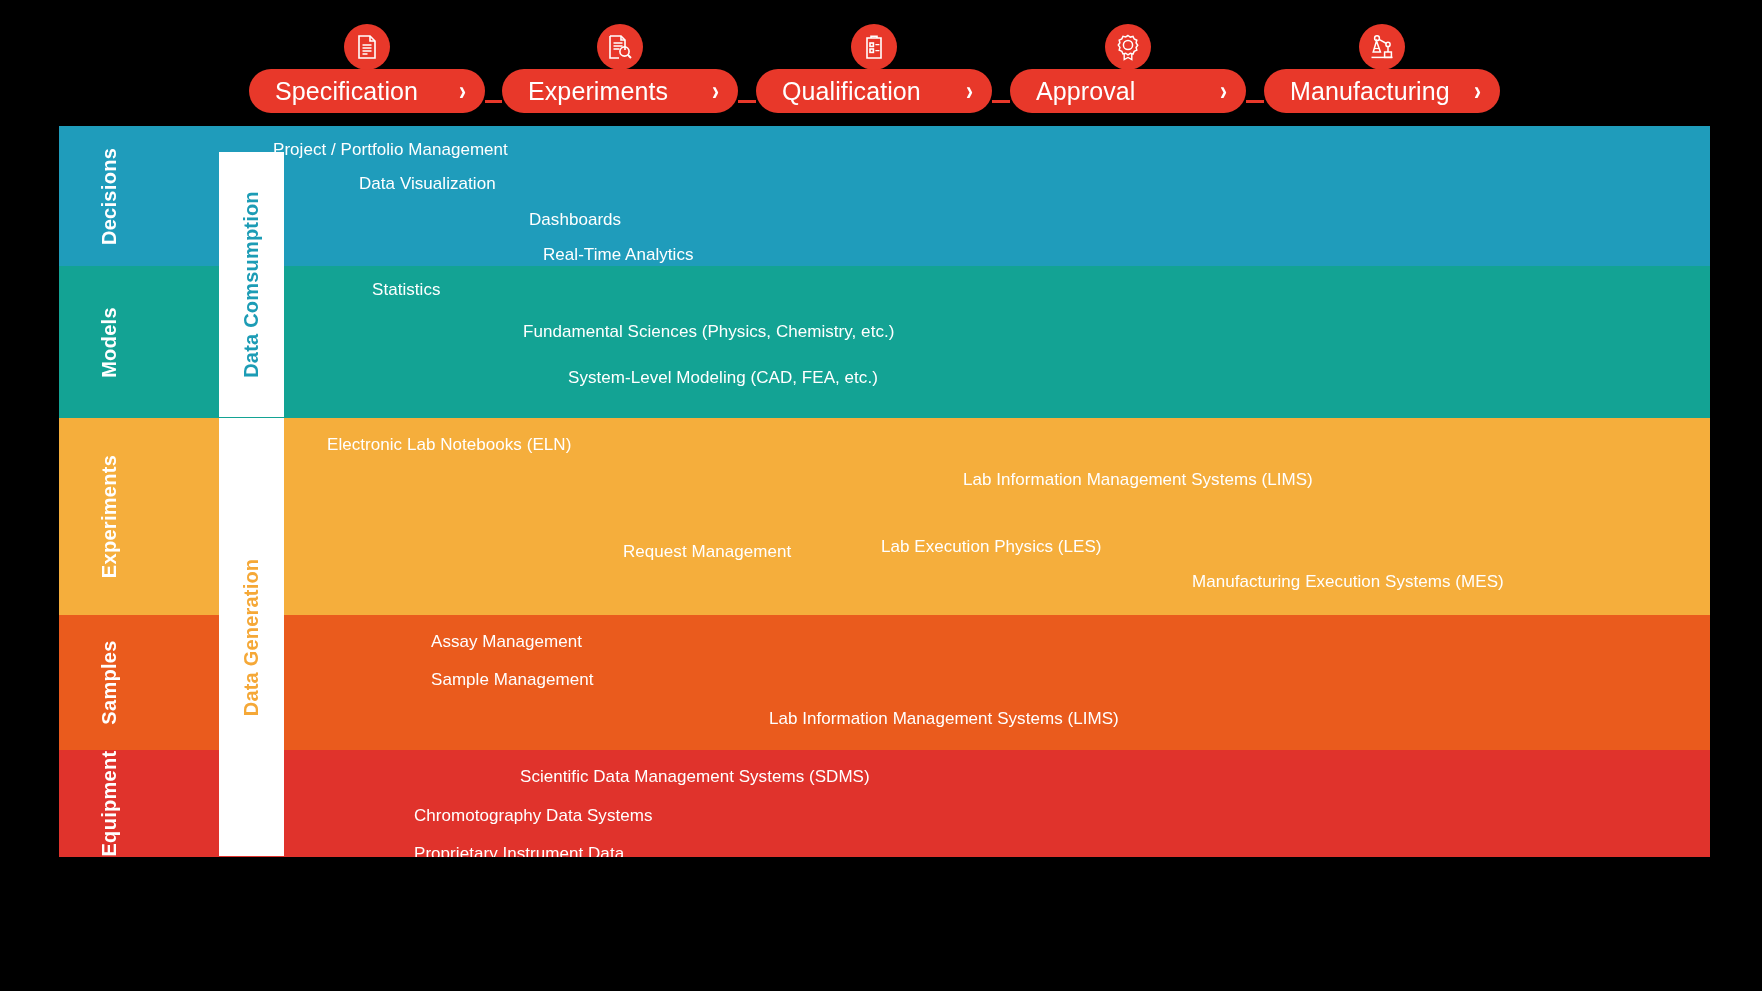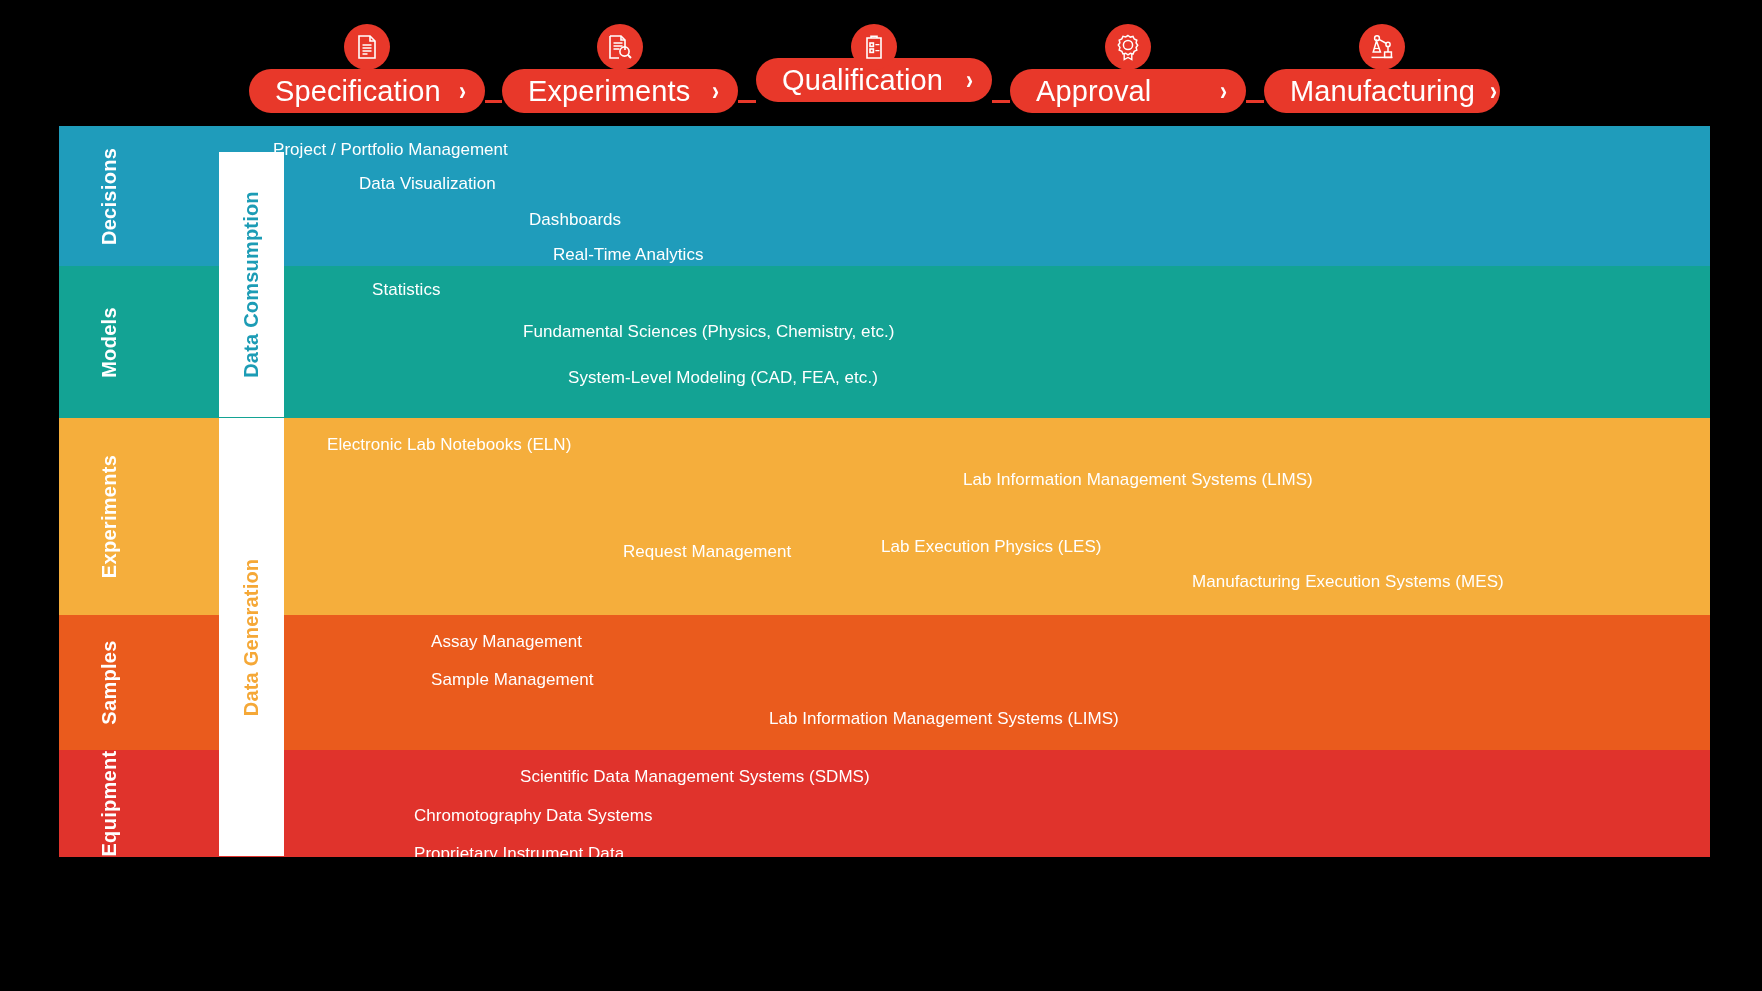--- a/index.html
+++ b/index.html
@@ -20,21 +20,21 @@
     height: 44px;
     border-radius: 22px;
     background: var(--stage-color, #e8382a);
     display: flex;
     align-items: center;
     justify-content: space-between;
     padding: 0 18px 0 26px;
   }
   .stage-label {
     color: #ffffff;
-    font-size: 29px;
+    font-size: 25px;
     font-weight: 400;
     letter-spacing: 0.1px;
     white-space: nowrap;
   }
   .stage-chevron {
     color: #ffffff;
     font-size: 27px;
     font-weight: 700;
     line-height: 1;
     margin-left: 14px;
@@ -155,21 +155,21 @@
       <div class="stage-icon" style="left: 597px; top: 24px;">
         <svg width="26" height="26" viewBox="0 0 26 26" fill="none" stroke="#fff" stroke-width="1.6">
       <path d="M3 2 h11 l4 4 v10"></path>
       <path d="M3 2 v22 h9"></path>
       <path d="M14 2 v4 h4"></path>
       <path d="M6.5 9 h9 M6.5 12 h9 M6.5 15 h6" stroke-width="1.3"></path>
       <circle cx="17.5" cy="17.5" r="4.6"></circle>
       <path d="M20.9 20.9 L24 24" stroke-width="2"></path>
     </svg>
       </div>
-      <div class="stage" style="left: 756px; top: 58px; width: 236px; --stage-color: #e8382a;">
+      <div class="stage" style="left: 756px; top: 69px; width: 236px; --stage-color: #e8382a;">
         <span class="stage-label">Qualification</span>
         <span class="stage-chevron">›</span>
       </div>
       <div class="connector" style="left: 992px; width: 18px; background: rgb(232, 56, 42);"></div>
       <div class="stem" style="left: 872.5px; top: 47px;"></div>
       <div class="stage-icon" style="left: 851px; top: 24px;">
         <svg width="24" height="26" viewBox="0 0 24 26" fill="none" stroke="#fff" stroke-width="1.6">
       <path d="M5 4 h14 v20 h-14 z"></path>
       <path d="M9 4 v-1.6 h6 V4"></path>
       <rect x="8" y="9" width="3.4" height="3.4"></rect>
@@ -210,21 +210,21 @@
     </div>
 
   <div class="matrix" id="matrix">
       <div class="band" style="top: 0px; height: 140px; background: rgb(31, 156, 187);">
         <div class="band-label">
           <span>Decisions</span>
         </div>
         <div class="item" style="left: 214px; top: 14px;">Project / Portfolio Management</div>
         <div class="item" style="left: 300px; top: 48px;">Data Visualization</div>
         <div class="item" style="left: 470px; top: 84px;">Dashboards</div>
-        <div class="item" style="left: 494px; top: 119px;">Real-Time Analytics</div>
+        <div class="item" style="left: 484px; top: 119px;">Real-Time Analytics</div>
       </div>
       <div class="band" style="top: 140px; height: 152px; background: rgb(19, 163, 148);">
         <div class="band-label">
           <span>Models</span>
         </div>
         <div class="item" style="left: 313px; top: 14px;">Statistics</div>
         <div class="item" style="left: 464px; top: 56px;">Fundamental Sciences (Physics, Chemistry, etc.)</div>
         <div class="item" style="left: 509px; top: 102px;">System-Level Modeling (CAD, FEA, etc.)</div>
       </div>
       <div class="band" style="top: 292px; height: 197px; background: rgb(245, 174, 60);">

